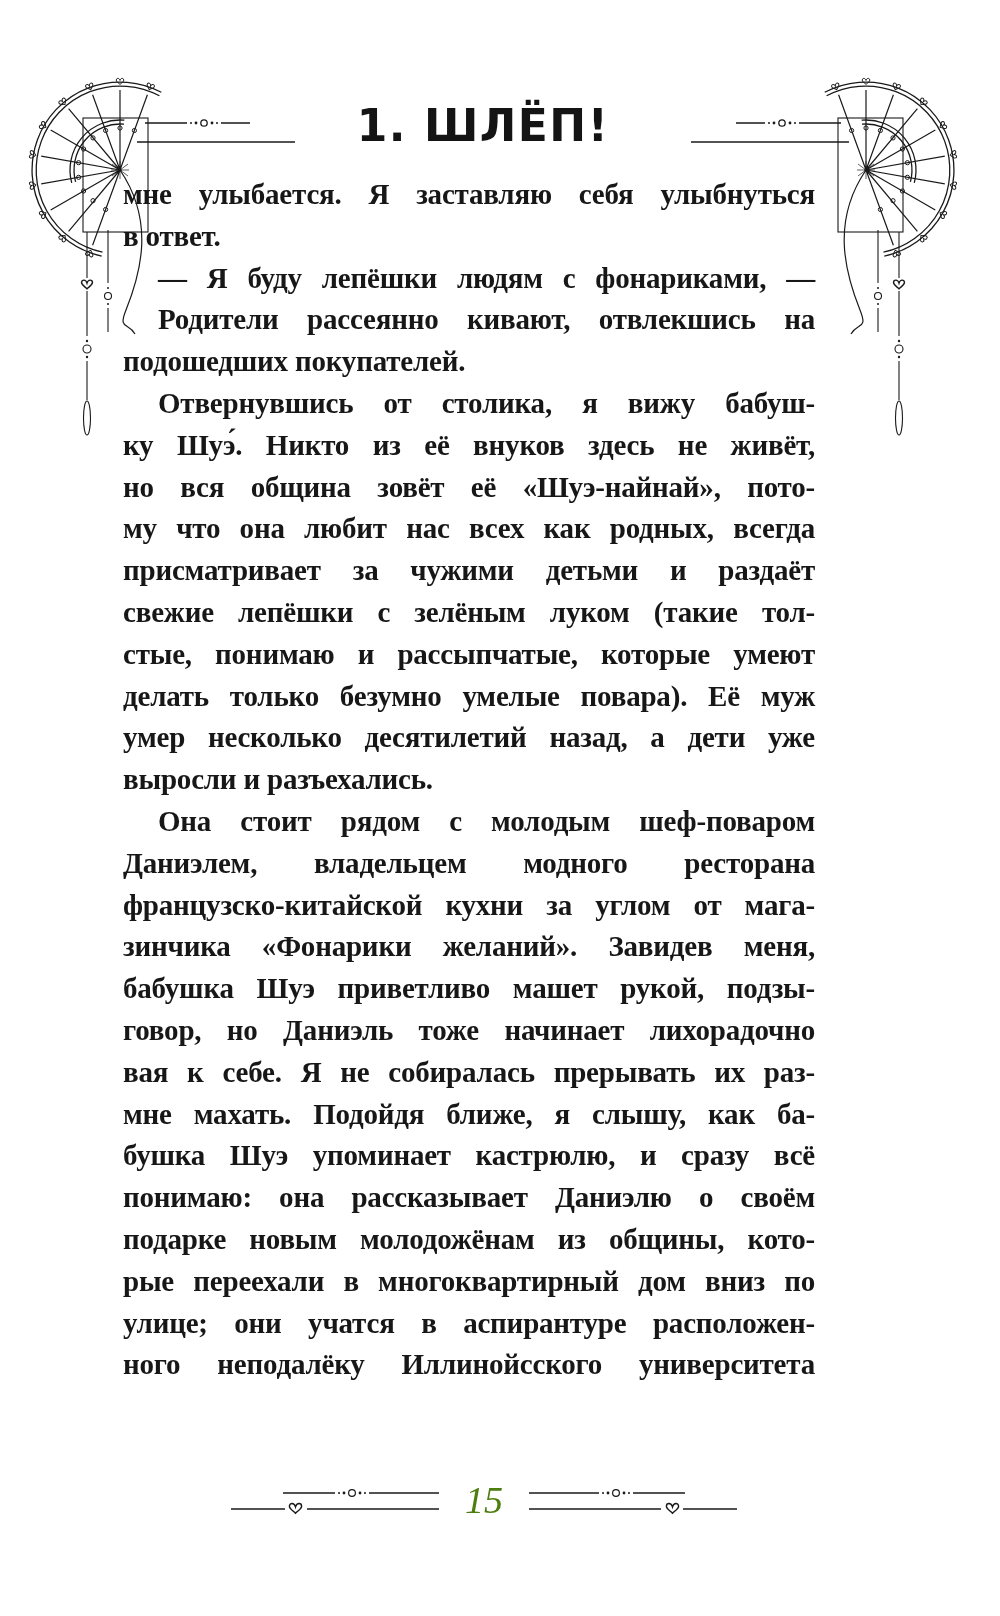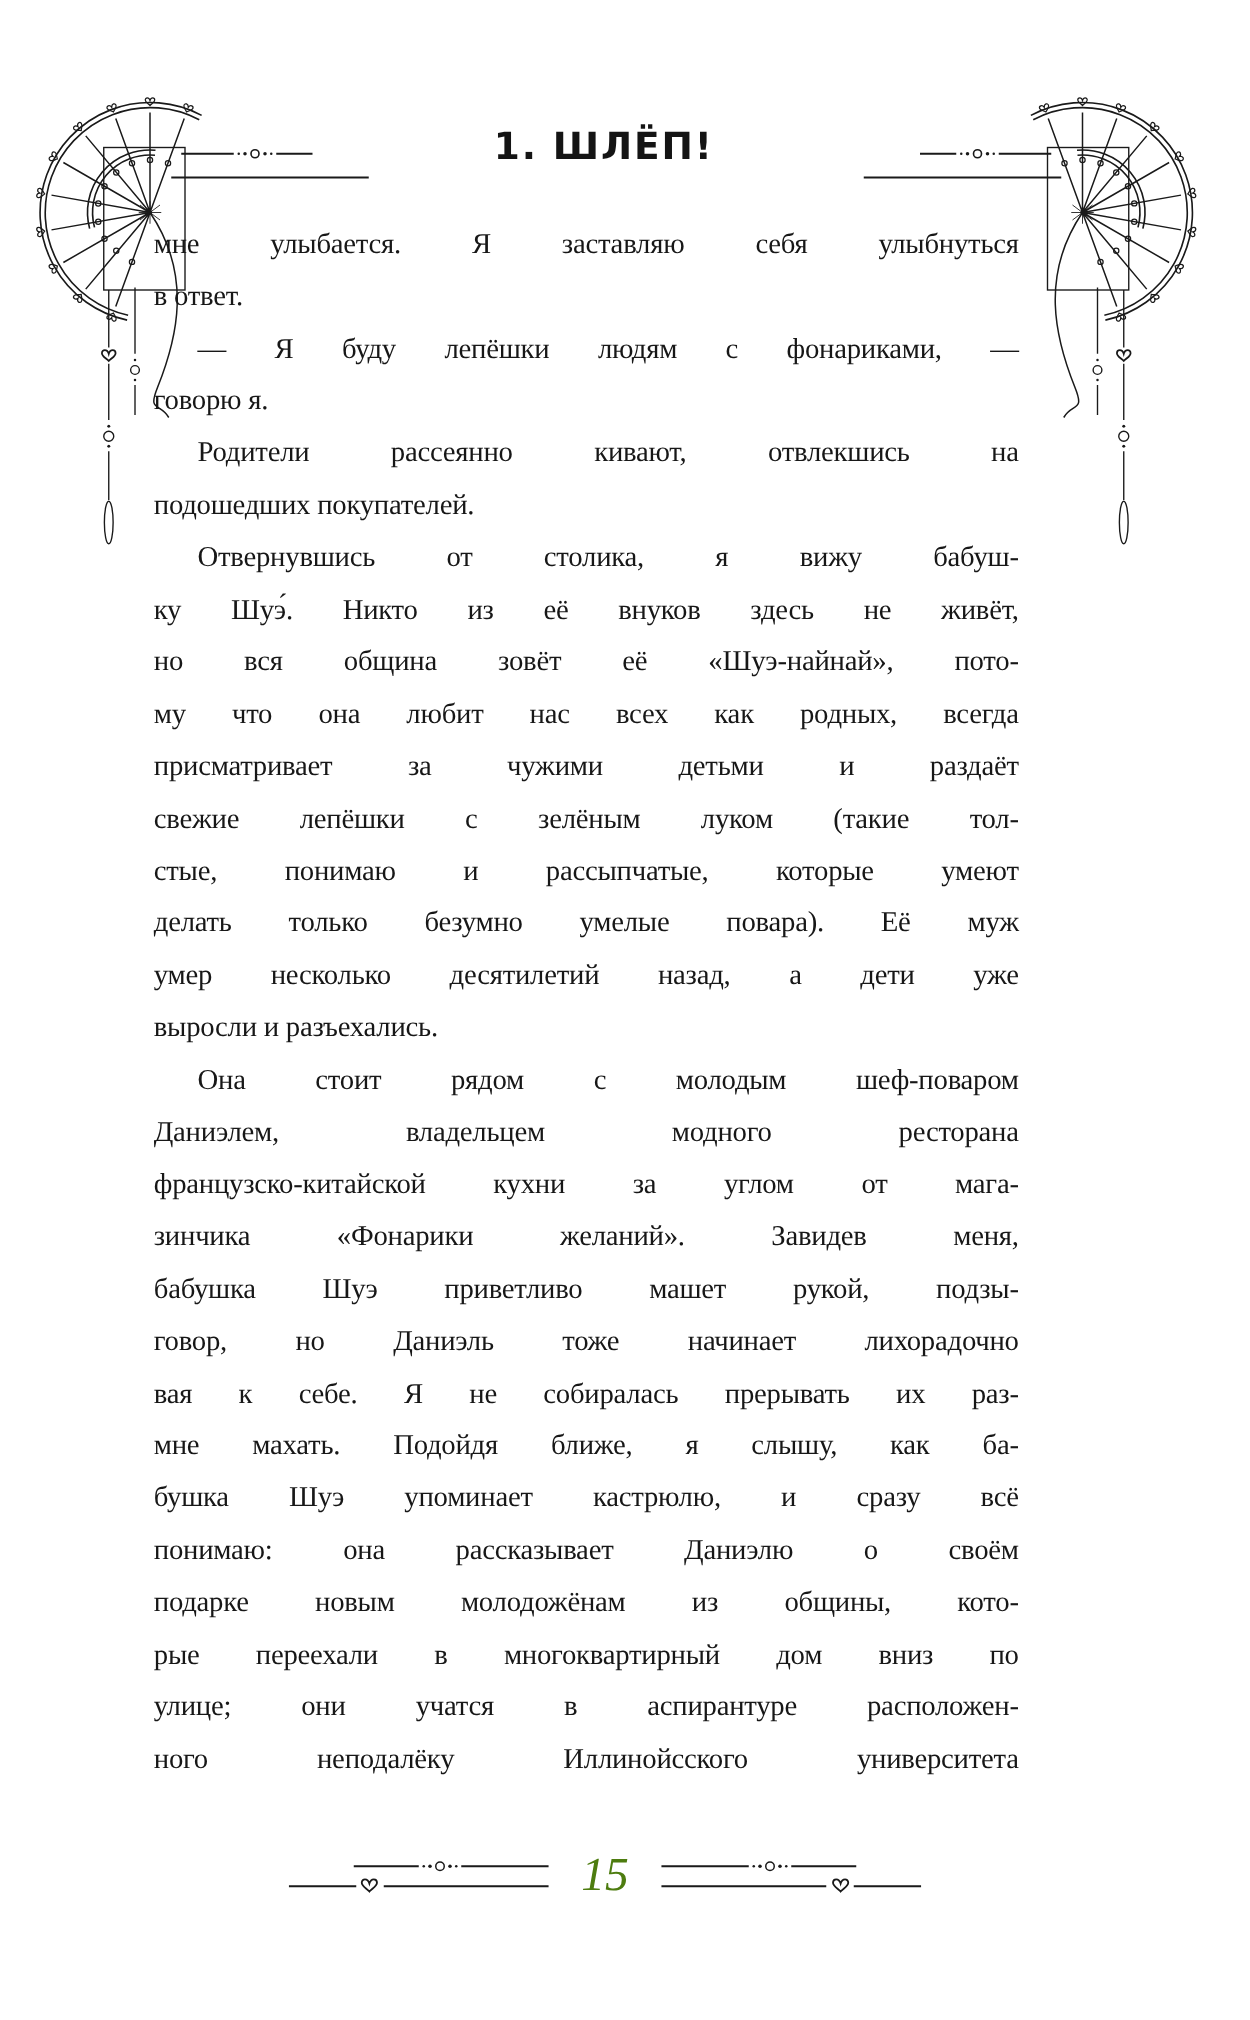--- a/index.html
+++ b/index.html
@@ -3,25 +3,25 @@
 <meta charset="utf-8">
 <style>
   html,body{margin:0;padding:0;background:#888;}
   #page{position:relative;width:1000px;height:1616px;background:#ffffff;overflow:hidden;
         font-family:"Liberation Serif", serif;color:#171717;}
   svg{display:block;}
   .orn{position:absolute;top:70px;width:300px;height:380px;}
   .orn-left{left:8px;}
   .orn-right{left:678px;transform:scaleX(-1);}
   #chapter-title{position:absolute;top:100px;left:483px;transform:translateX(-50%);
-        font-family:"DejaVu Sans", sans-serif;font-weight:bold;font-size:30px;
+        font-family:"DejaVu Sans", sans-serif;font-weight:bold;font-size:44px;
         letter-spacing:1.5px;color:#141414;white-space:nowrap;}
   #body-text{position:absolute;left:123px;top:174px;width:692px;}
-  .bodyline{height:41.8px;line-height:41.8px;font-size:23px;letter-spacing:-0.2px;
-        text-align:justify;text-align-last:justify;white-space:nowrap;color:#171717;}
+  .bodyline{height:41.8px;line-height:41.8px;font-size:29px;letter-spacing:-0.2px;
+        text-align:justify;text-align-last:justify;white-space:nowrap;color:#171717;font-weight:bold;}
   .bodyline.ind{text-indent:35px;}
   .bodyline.pl{text-align-last:left;}
   #footer{position:absolute;top:1470px;left:-16px;width:100%;height:60px;
         display:flex;justify-content:center;align-items:center;gap:24px;}
   #page-number{font-size:38px;font-style:italic;color:#4d7c0f;line-height:1;
         font-family:"Liberation Serif", serif;padding:0 2px;}
   .fsvg{width:208px;height:34px;}
   .fsvg.m{transform:scaleX(-1);}
 </style>
 </head>
@@ -174,21 +174,20 @@
       </g>
     </svg>
   </div>
 
   <div id="chapter-title">1. ШЛЁП!</div>
 
   <div id="body-text">
       <div class="bodyline">мне улыбается. Я заставляю себя улыбнуться</div>
       <div class="bodyline pl">в ответ.</div>
       <div class="bodyline ind">— Я буду лепёшки людям с фонариками, —</div>
-      <div class="bodyline pl">говорю я.</div>
       <div class="bodyline ind">Родители рассеянно кивают, отвлекшись на</div>
       <div class="bodyline pl">подошедших покупателей.</div>
       <div class="bodyline ind">Отвернувшись от столика, я вижу бабуш-</div>
       <div class="bodyline">ку Шуэ́. Никто из её внуков здесь не живёт,</div>
       <div class="bodyline">но вся община зовёт её «Шуэ-найнай», пото-</div>
       <div class="bodyline">му что она любит нас всех как родных, всегда</div>
       <div class="bodyline">присматривает за чужими детьми и раздаёт</div>
       <div class="bodyline">свежие лепёшки с зелёным луком (такие тол-</div>
       <div class="bodyline">стые, понимаю и рассыпчатые, которые умеют</div>
       <div class="bodyline">делать только безумно умелые повара). Её муж</div>

